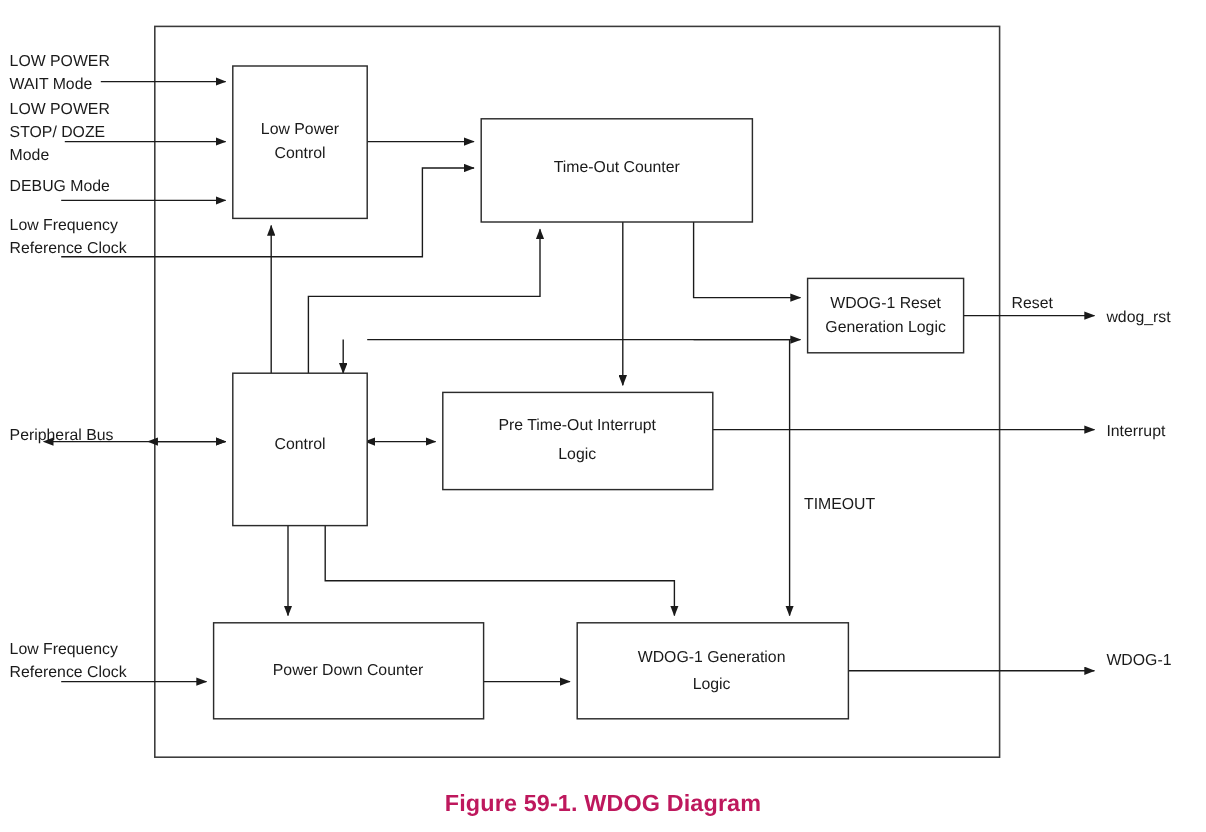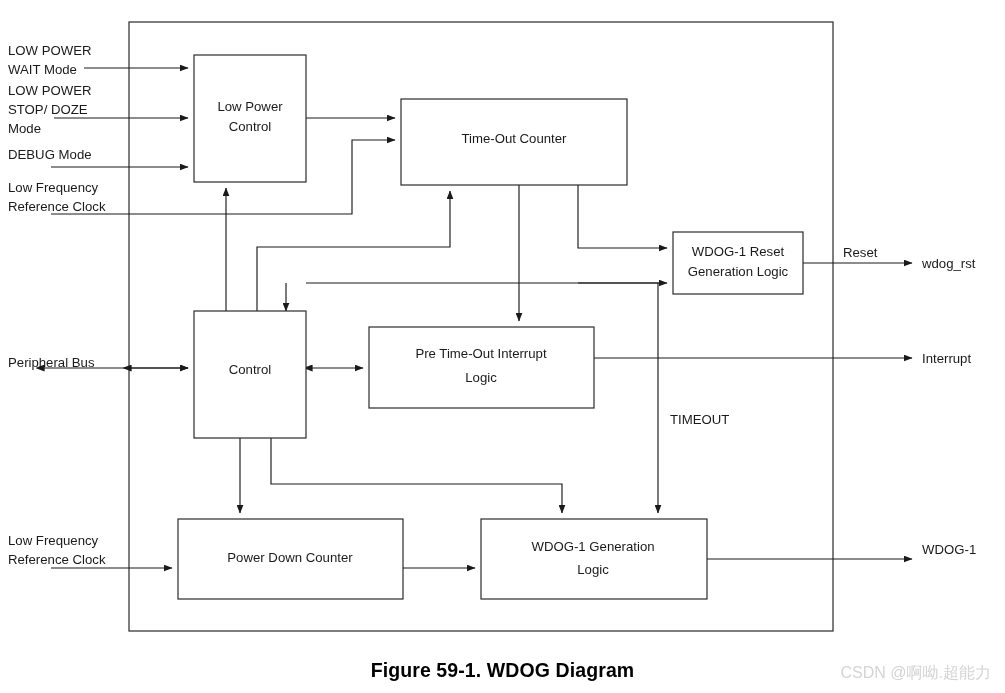--- a/index.html
+++ b/index.html
@@ -62,21 +62,21 @@
   .caption {
     position: absolute;
     left: 0;
     top: 659px;
     width: 1005px;
     text-align: center;
     font-family: "Liberation Sans", sans-serif;
     font-size: 19.5px;
     font-weight: bold;
     letter-spacing: 0.1px;
-    color: #000000;
+    color: #be185d;
   }
   .watermark {
     position: absolute;
     right: 14px;
     top: 663px;
     font-family: "Liberation Sans", sans-serif;
     font-size: 16px;
     color: #d4d4d4;
     white-space: nowrap;
     user-select: none;
@@ -187,15 +187,14 @@
 
     <text class="io-label" x="843" y="257">Reset</text>
     <text class="io-label" x="670" y="424">TIMEOUT</text>
 
     <text class="io-label right" x="922" y="268">wdog_rst</text>
     <text class="io-label right" x="922" y="363">Interrupt</text>
     <text class="io-label right" x="922" y="554">WDOG-1</text>
   </svg>
 
   <div class="caption">Figure 59-1. WDOG Diagram</div>
-  <div class="watermark">CSDN @啊呦.超能力</div>
 
 </div>
 
 </body></html>

